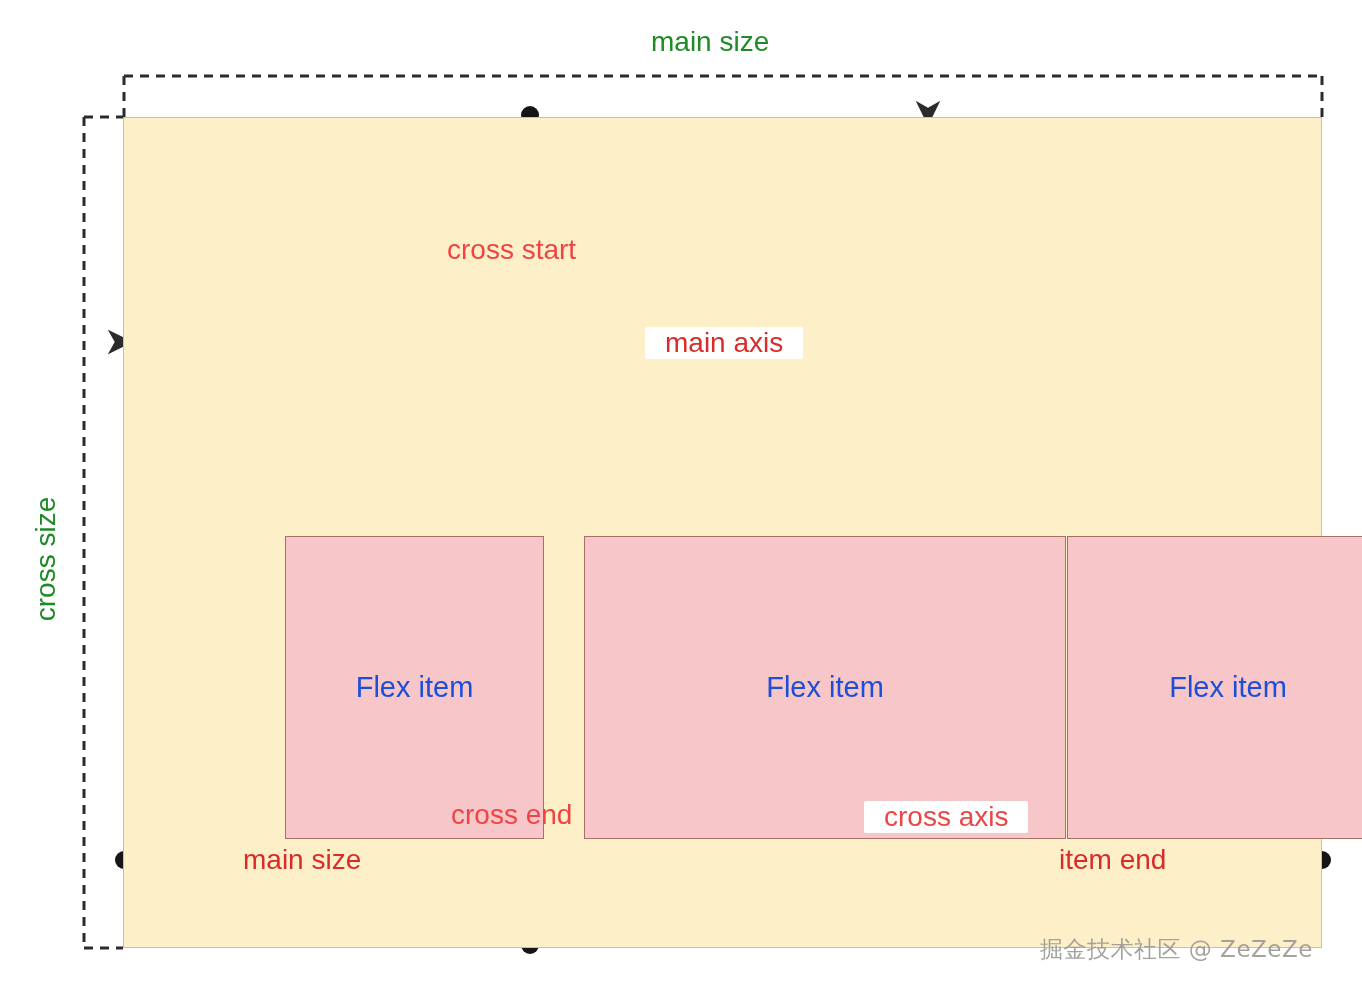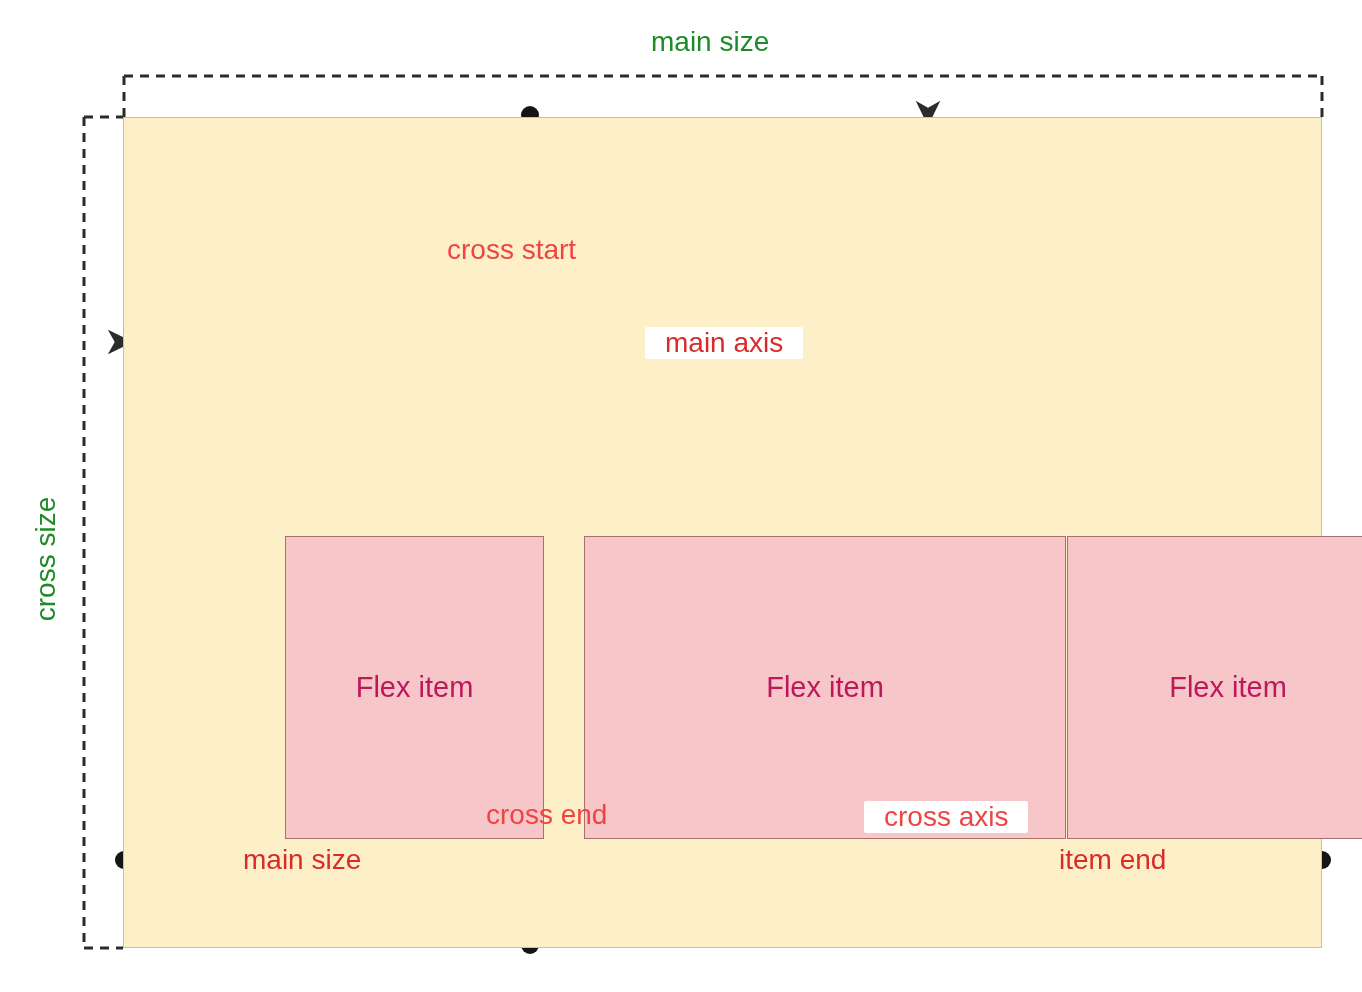--- a/index.html
+++ b/index.html
@@ -55,21 +55,21 @@
     height: 303px;
     background: #f6c6c8;
     border: 1px solid #a9706a;
     box-sizing: border-box;
     display: flex;
     align-items: center;
     justify-content: center;
   }
   .flex-item span {
     font-size: 29px;
-    color: #be185d;
+    color: #1d4ed8;
     white-space: nowrap;
     text-align: right;
   }
   .flex-item.i0 { left: 0px;   width: 259px; }
   .flex-item.i1 { left: 299px; width: 482px; }
   .flex-item.i2 { left: 782px; width: 322px; }
 
   
   .lbl {
     position: absolute;
@@ -89,21 +89,21 @@
 
   
   .lbl-main-size  { left: 651px; top: 28px; }
   .lbl-cross-size {
     left: -16px;
     top: 545px;
     transform: rotate(-90deg);
     transform-origin: center center;
   }
   .lbl-cross-start { left: 447px; top: 236px; }
-  .lbl-cross-end   { left: 451px; top: 801px; margin-left: 35px; }
+  .lbl-cross-end   { left: 451px; top: 801px; }
   .lbl-main-axis   { left: 645px; top: 327px; }
   .lbl-cross-axis  { left: 864px; top: 801px; }
   .lbl-main-start  { left: 243px; top: 846px; }
   .lbl-main-end    { left: 1059px; top: 846px; }
 
   
   .watermark {
     position: absolute;
     left: 1040px;
     top: 934px;
@@ -203,14 +203,15 @@
   <div class="lbl magenta lbl-cross-end">cross end</div>
 
   <div class="lbl red on-white lbl-main-axis">main axis</div>
 
   <div class="lbl magenta on-white lbl-cross-axis">cross axis</div>
 
   <div class="lbl red lbl-main-start">main size</div>
 
   <div class="lbl red lbl-main-end">item end</div>
 
+  <div class="watermark">掘金技术社区 @ ZeZeZe</div>
 
 </div>
 
 </body></html>

